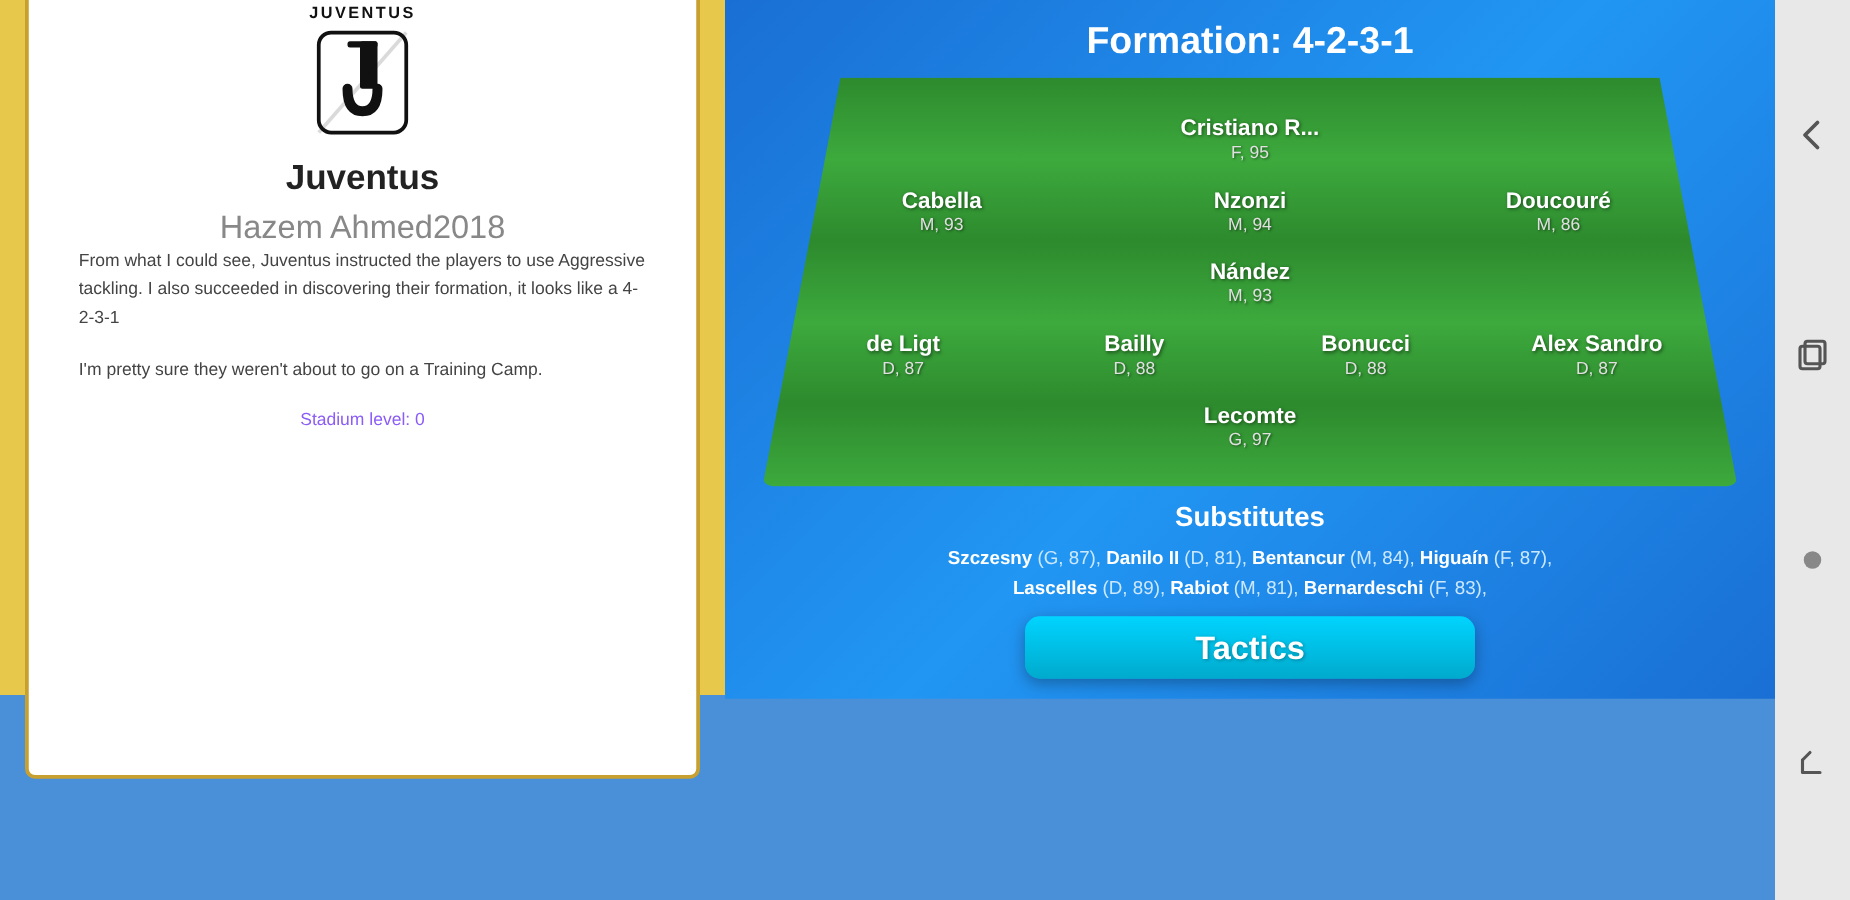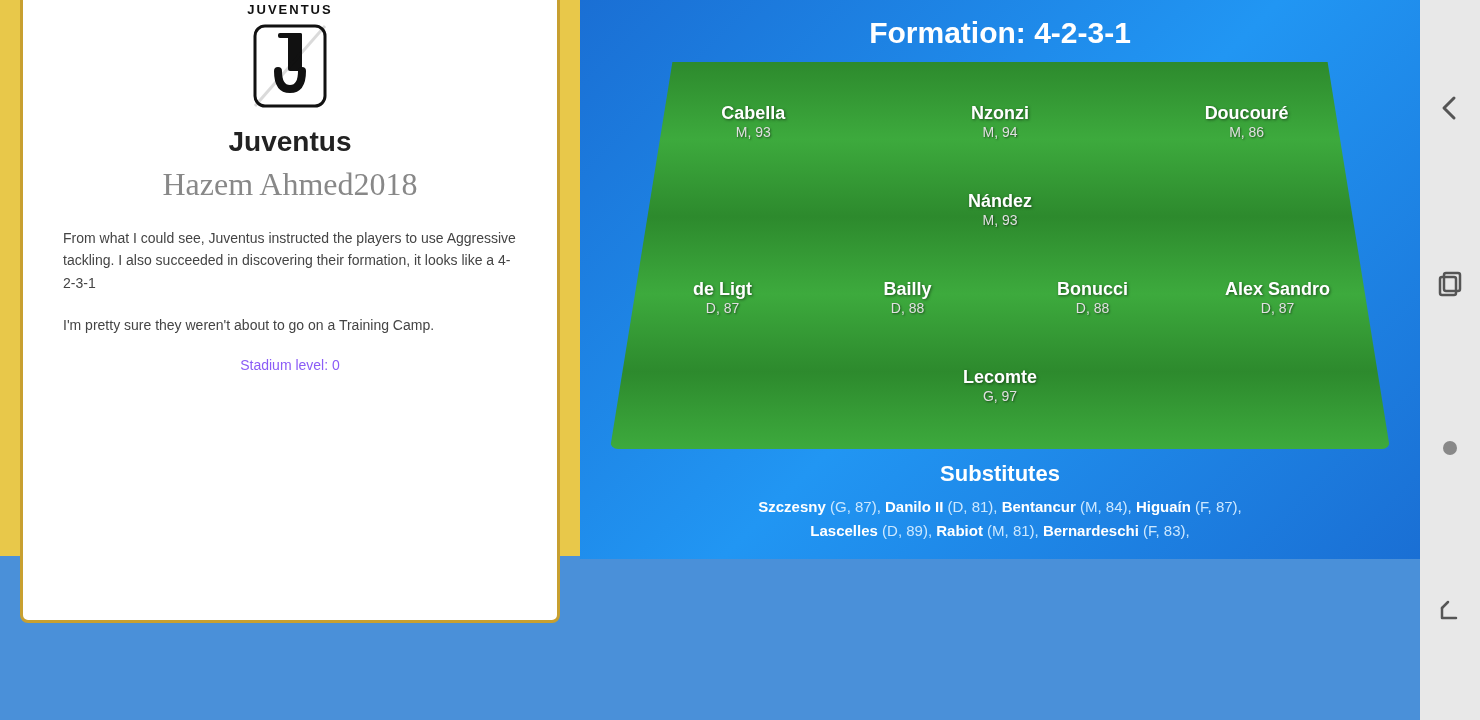--- a/index.html
+++ b/index.html
@@ -72,24 +72,22 @@
       margin-bottom: 4px;
     }
 
     .team-name {
       font-size: 28px;
       font-weight: bold;
       color: #222;
       margin-bottom: 8px;
     }
     .user-name {
-      font-size: 32px;
+      font-size: 26px;
       color: #888;
-      margin-bottom: 24px;
-      font-family: Liberation Serif, serif;
     }
     .description {
       font-size: 14px;
       color: #444;
       line-height: 1.6;
       margin-bottom: 20px;
       text-align: left;
       width: 100%;
     }
     .stadium-info {
@@ -266,20 +264,26 @@
     </div>
     <div class="stadium-info">Stadium level: 0</div>
   </div>
 </div>
 
 <div class="right-panel">
   <div class="formation-title">Formation: 4-2-3-1</div>
 
   <div class="pitch">
 
+    <div class="pitch-row row-forward">
+      <div class="player-card">
+        <span class="player-name">Cristiano R...</span>
+        <span class="player-stat">F, 95</span>
+      </div>
+    </div>
 
     <div class="pitch-row row-attacking-mid">
       <div class="player-card">
         <span class="player-name">Cabella</span>
         <span class="player-stat">M, 93</span>
       </div>
       <div class="player-card">
         <span class="player-name">Nzonzi</span>
         <span class="player-stat">M, 94</span>
       </div>
@@ -329,20 +333,21 @@
       <strong class="sub-bold">Szczesny</strong><span> (G, 87), </span>
       <strong class="sub-bold">Danilo II</strong><span> (D, 81), </span>
       <strong class="sub-bold">Bentancur</strong><span> (M, 84), </span>
       <strong class="sub-bold">Higuaín</strong><span> (F, 87),</span><br>
       <strong class="sub-bold">Lascelles</strong><span> (D, 89), </span>
       <strong class="sub-bold">Rabiot</strong><span> (M, 81), </span>
       <strong class="sub-bold">Bernardeschi</strong><span> (F, 83),</span>
     </div>
   </div>
 
+  <button class="tactics-btn">Tactics</button>
 </div>
 
 <div class="side-nav">
   <div class="nav-icon">
     <svg width="28" height="28" viewBox="0 0 28 28" fill="none">
       <polyline points="18,4 8,14 18,24" stroke="#555" stroke-width="3" stroke-linecap="round" stroke-linejoin="round"></polyline>
     </svg>
   </div>
   <div class="nav-icon">
     <svg width="28" height="28" viewBox="0 0 28 28" fill="none">

